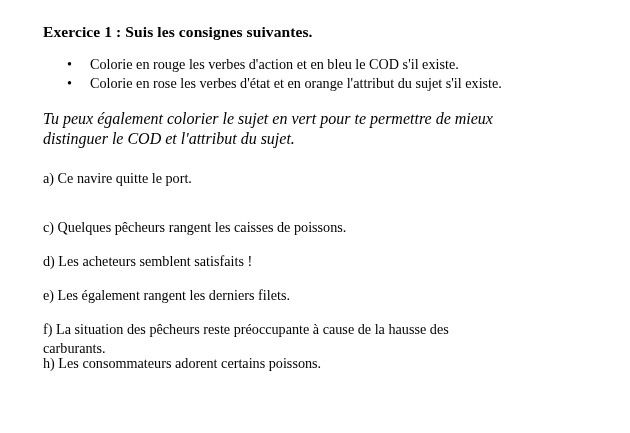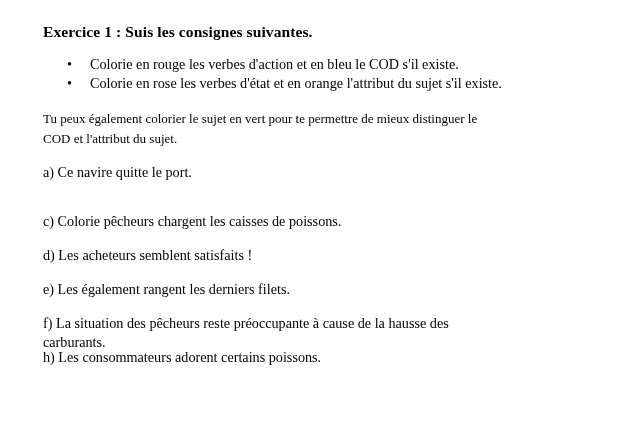--- a/index.html
+++ b/index.html
@@ -46,24 +46,25 @@
   }
   .bullets li .bullet-marker {
     position: absolute;
     left: 24px;
     top: 0;
     font-size: 14.2px;
     line-height: 19px;
   }
 
   .intro {
-    font-size: 13px;
+    font-size: 16px;
     line-height: 19.5px;
-    margin: 16px 0 0 0;
+    margin: 16px 0 6px 0;
     max-width: 552px;
+    font-style: italic;
   }
 
   .items {
     margin: 0;
     padding: 0;
     list-style: none;
   }
   .items li {
     font-size: 14.2px;
     line-height: 19px;
@@ -98,21 +99,21 @@
     </li>
   </ul>
 
   <p class="intro">Tu peux également colorier le sujet en vert pour te permettre de mieux distinguer le COD et l'attribut du sujet.</p>
 
   <ul class="items">
     <li>
       <span class="item-text">a) Ce navire quitte le port.</span>
     </li>
     <li>
-      <span class="item-text">c) Colorie pêcheurs chargent les caisses de poissons.</span>
+      <span class="item-text">c) Quelques pêcheurs rangent les caisses de poissons.</span>
     </li>
     <li>
       <span class="item-text">d) Les acheteurs semblent satisfaits !</span>
     </li>
     <li>
       <span class="item-text">e) Les également rangent les derniers filets.</span>
     </li>
     <li>
       <span class="item-text">f) La situation des pêcheurs reste préoccupante à cause de la hausse des carburants.</span>
     </li>

